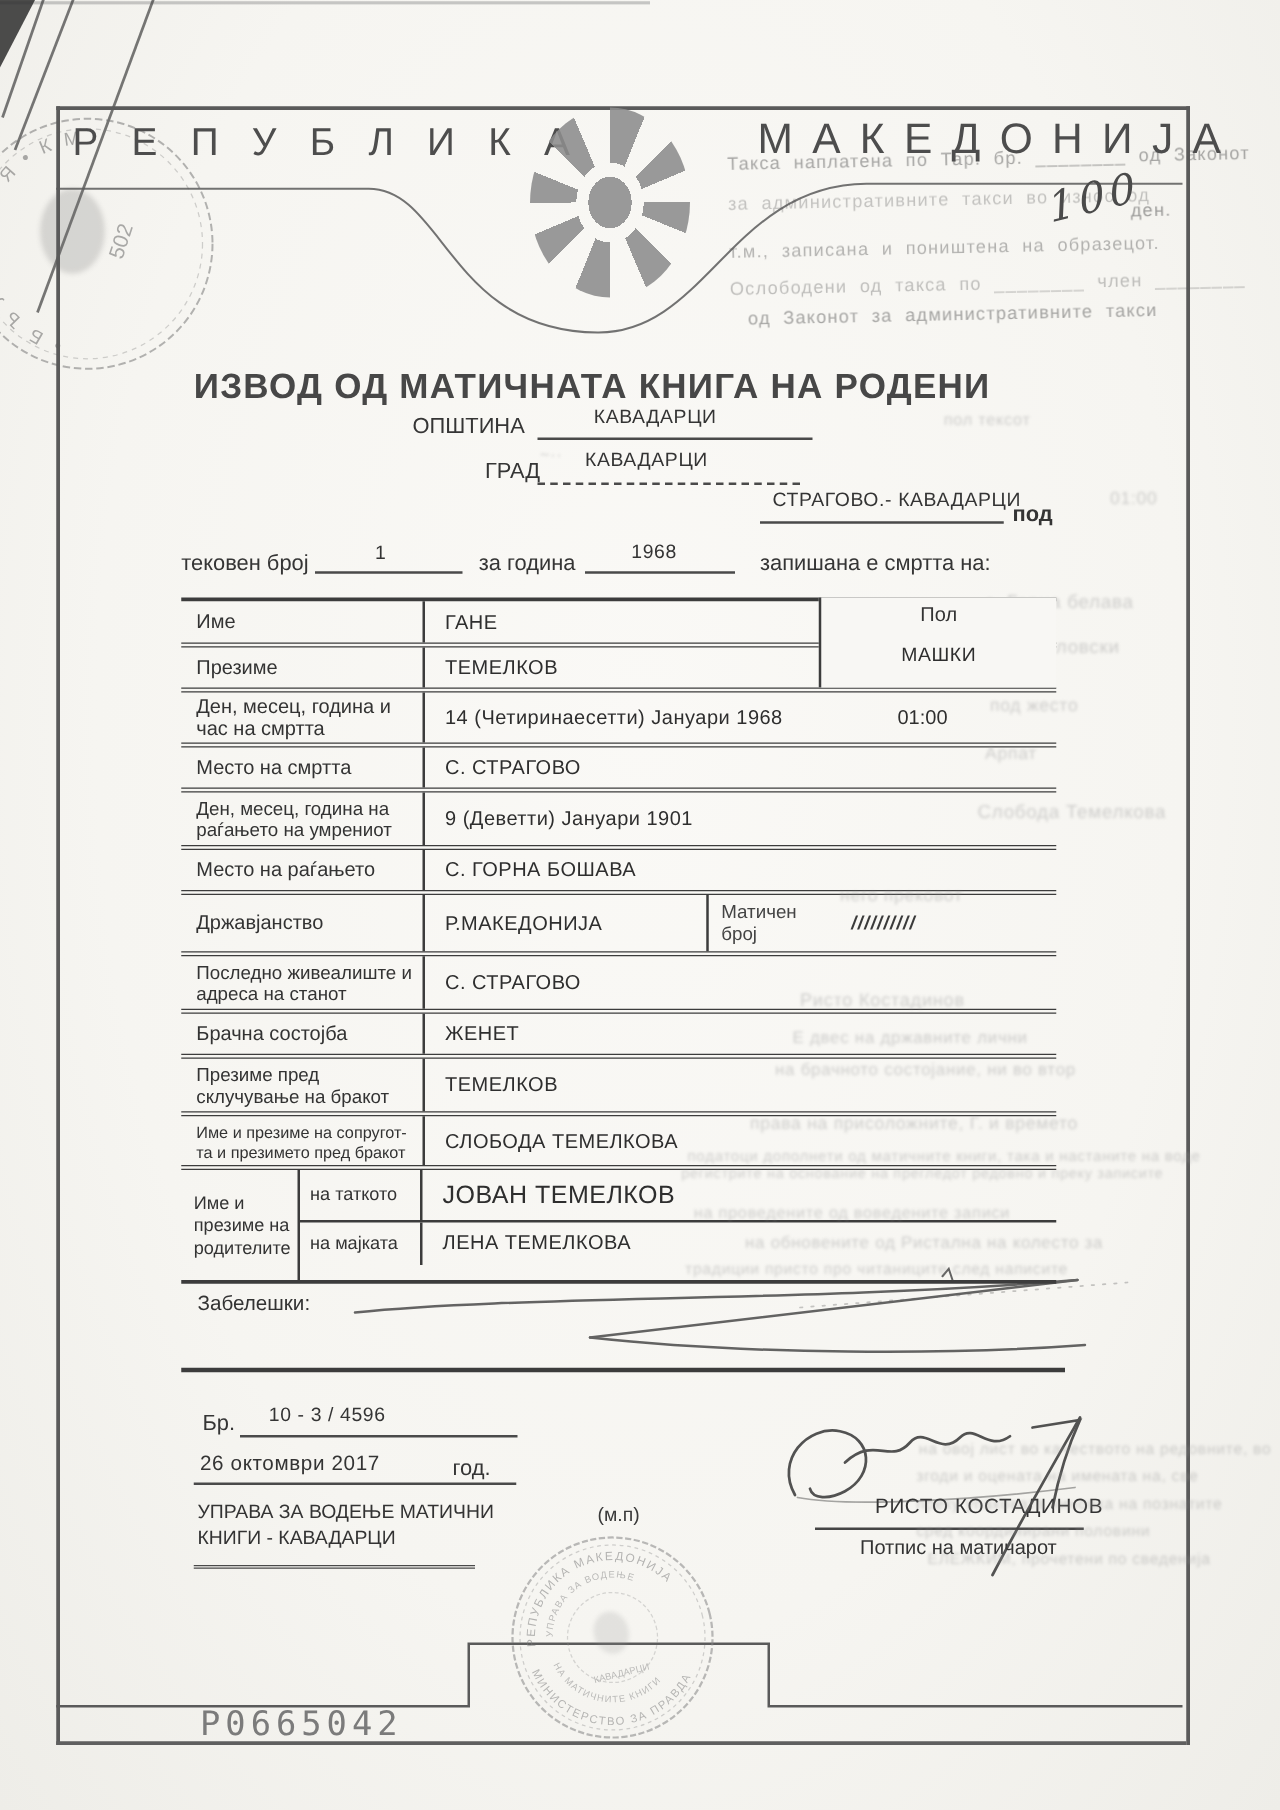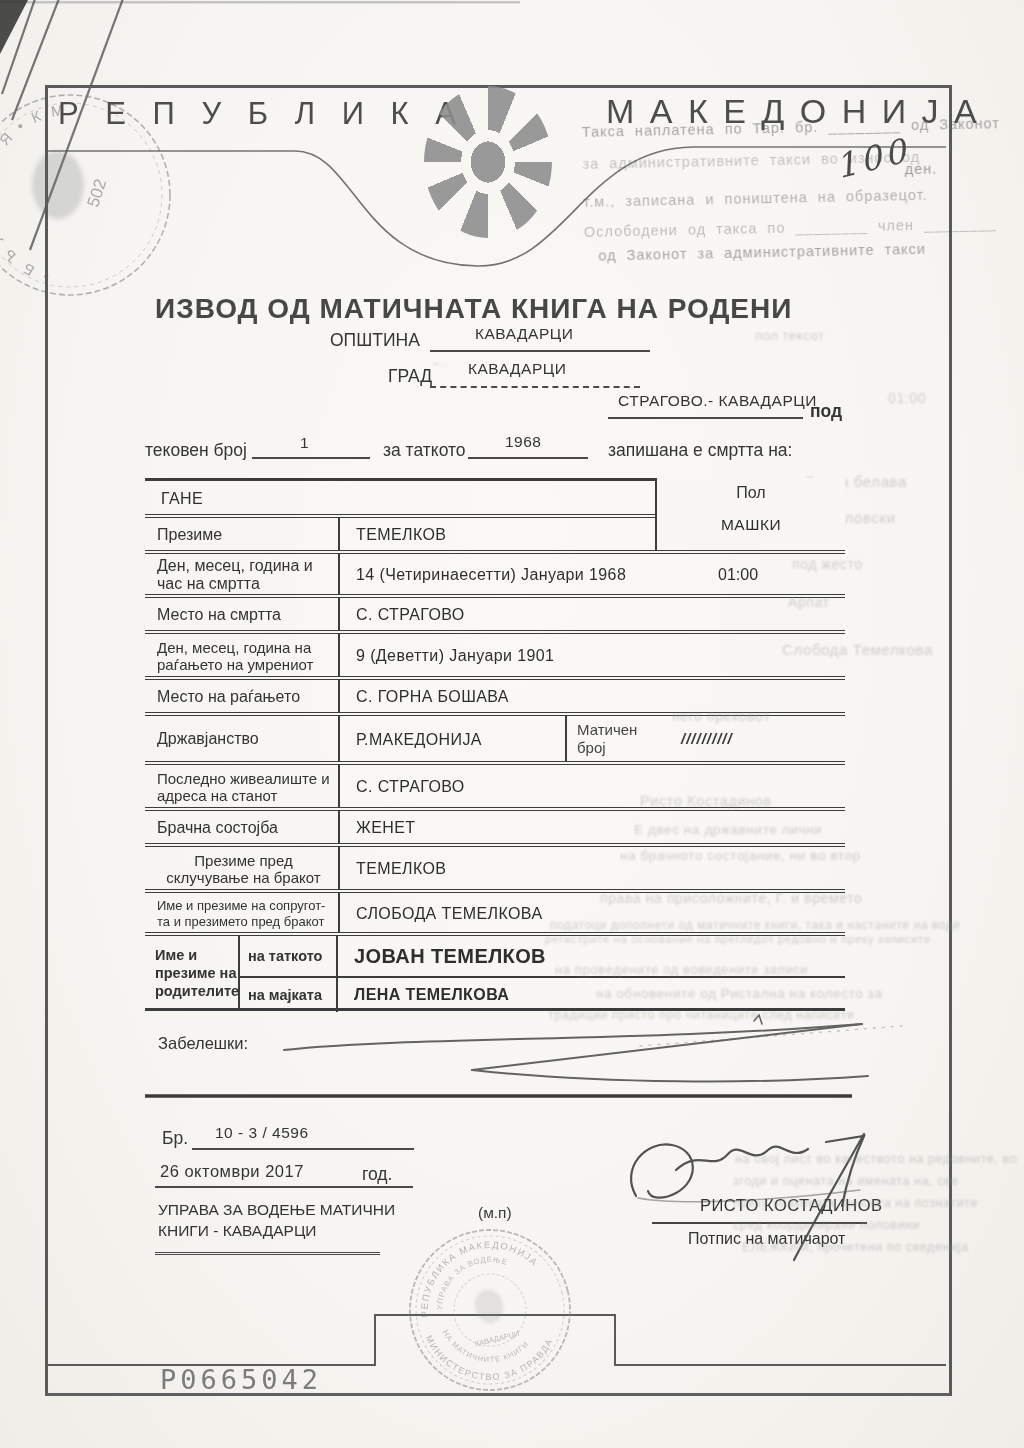--- a/index.html
+++ b/index.html
@@ -92,27 +92,28 @@
   <div class="abs ghost" style="left:432px;top:356px;font-size:13px;">~··</div>
   <div class="abs fieldline" style="left:430px;top:386px;width:210px;border-bottom-style:dashed;"></div>
 
   <div class="abs fillval" style="left:618px;top:392px;">СТРАГОВО.- КАВАДАРЦИ</div>
   <div class="abs fieldline" style="left:608px;top:417px;width:195px;"></div>
   <div class="abs bodytext" style="left:810px;top:401px;font-weight:bold;">под</div>
 
   <div class="abs bodytext" style="left:145px;top:440px;">тековен број</div>
   <div class="abs fillval" style="left:300px;top:434px;">1</div>
   <div class="abs fieldline" style="left:252px;top:457px;width:118px;"></div>
-  <div class="abs bodytext" style="left:383px;top:440px;">за таткото</div>
+  <div class="abs bodytext" style="left:383px;top:440px;">за година</div>
   <div class="abs fillval" style="left:505px;top:433px;">1968</div>
   <div class="abs fieldline" style="left:468px;top:457px;width:120px;"></div>
   <div class="abs bodytext" style="left:608px;top:440px;">запишана е смртта на:</div>
 
   <div class="tbl">
     <div class="trow first" style="height:36px;">
+      <div class="tlabel">Име</div>
       <div class="tvalue">ГАНЕ</div>
     </div>
     <div class="trow" style="height:36px;">
       <div class="tlabel">Презиме</div>
       <div class="tvalue">ТЕМЕЛКОВ</div>
     </div>
     <div class="sex-box">
       <div style="font-size:16px;color:#333;margin-top:6px;">Пол</div>
       <div style="font-size:15.5px;color:#2e2e2e;margin-top:14px;letter-spacing:.5px;">МАШКИ</div>
     </div>
@@ -142,29 +143,29 @@
       </div>
     </div>
     <div class="trow" style="height:46px;">
       <div class="tlabel" style="font-size:15px;">Последно живеалиште и адреса на станот</div>
       <div class="tvalue">С. СТРАГОВО</div>
     </div>
     <div class="trow" style="height:36px;">
       <div class="tlabel">Брачна состојба</div>
       <div class="tvalue">ЖЕНЕТ</div>
     </div>
-    <div class="trow" style="height:46px;text-align:center;">
+    <div class="trow" style="height:46px;">
       <div class="tlabel" style="font-size:15px;">Презиме пред склучување на бракот</div>
       <div class="tvalue">ТЕМЕЛКОВ</div>
     </div>
     <div class="trow" style="height:43px;">
       <div class="tlabel" style="font-size:13px;line-height:1.2;">Име и презиме на сопругот-та и презимето пред бракот</div>
       <div class="tvalue">СЛОБОДА ТЕМЕЛКОВА</div>
     </div>
-    <div class="trow" style="height:76px;font-weight:bold;">
+    <div class="trow" style="height:92px;">
       <div style="width:95px;box-sizing:border-box;border-right:2px solid #3c3c3c;padding:4px 4px 2px 10px;font-size:14.5px;color:#333;display:flex;align-items:center;line-height:1.25;">Име и презиме на родителите</div>
       <div style="flex:1;position:relative;">
         <div style="position:absolute;left:0;top:0;width:100%;height:42px;display:flex;border-bottom:2px solid #3c3c3c;box-sizing:border-box;">
           <div style="width:98px;box-sizing:border-box;border-right:2px solid #3c3c3c;padding-left:8px;font-size:14.5px;color:#333;display:flex;align-items:center;">на таткото</div>
           <div style="flex:1;padding-left:16px;font-size:20px;color:#2e2e2e;display:flex;align-items:center;letter-spacing:.4px;">ЈОВАН ТЕМЕЛКОВ</div>
         </div>
         <div style="position:absolute;left:0;top:42px;width:100%;height:34px;display:flex;">
           <div style="width:98px;box-sizing:border-box;border-right:2px solid #3c3c3c;padding-left:8px;font-size:14.5px;color:#333;display:flex;align-items:center;">на мајката</div>
           <div style="flex:1;padding-left:16px;font-size:16px;color:#2e2e2e;display:flex;align-items:center;letter-spacing:.4px;">ЛЕНА ТЕМЕЛКОВА</div>
         </div>

